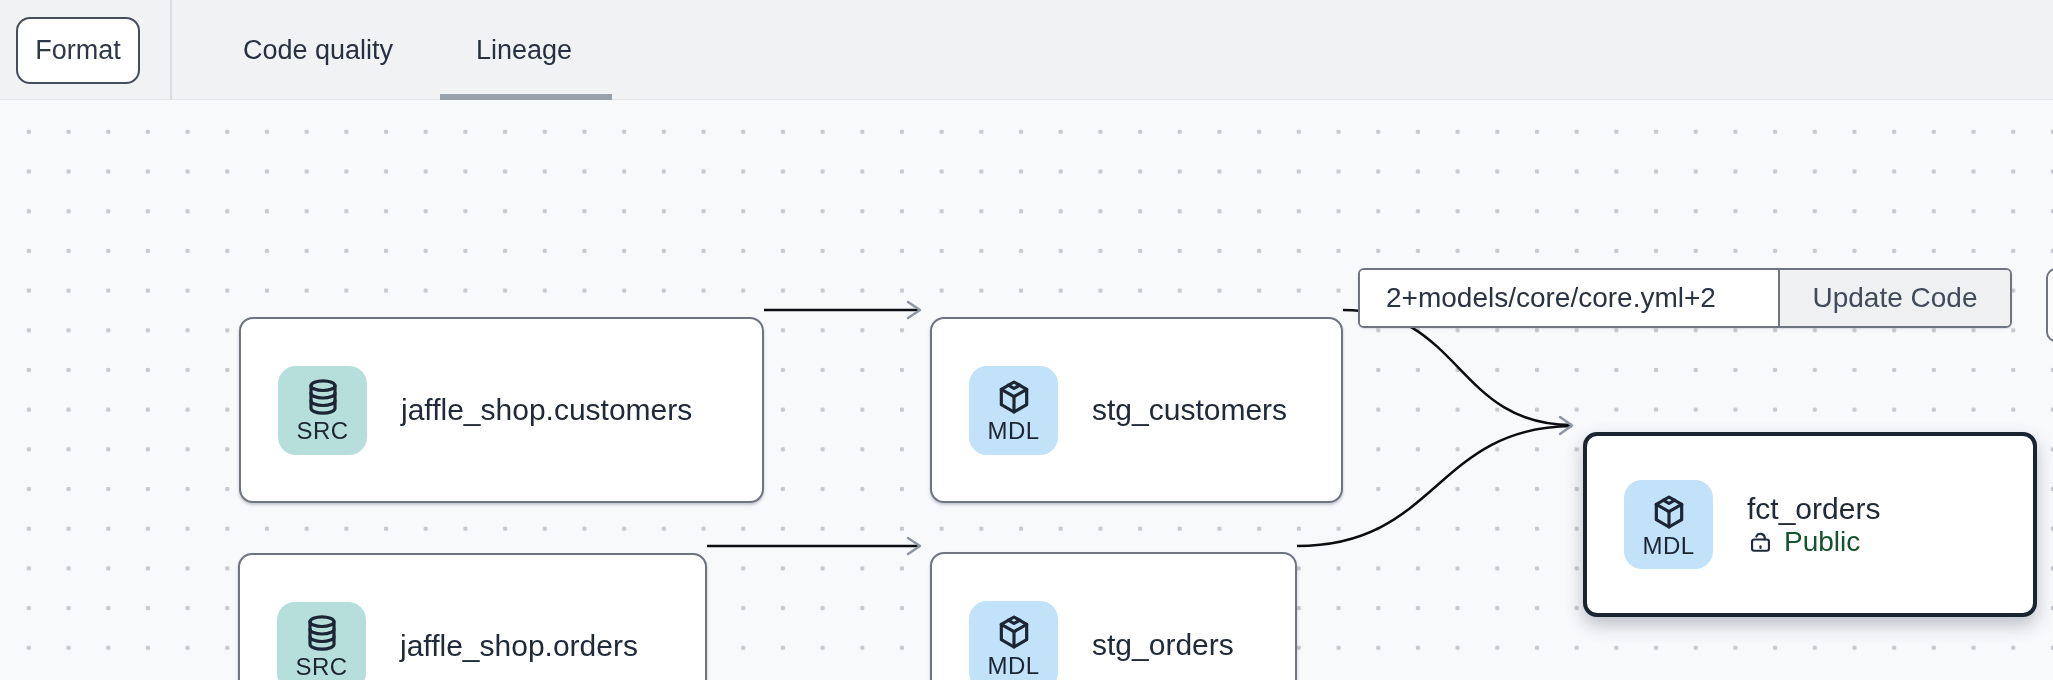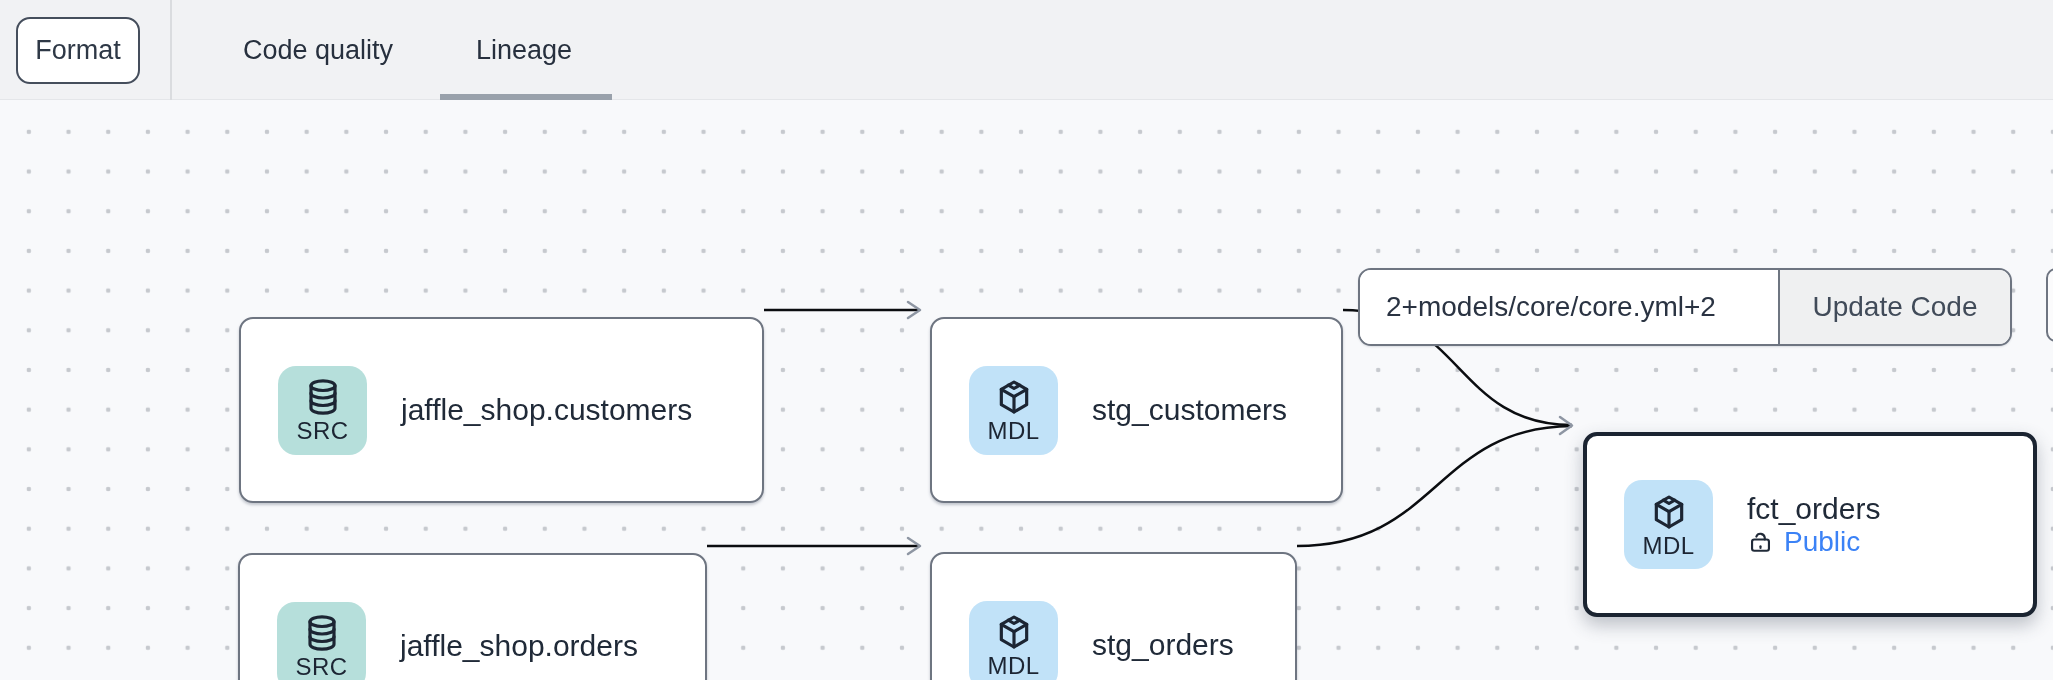--- a/index.html
+++ b/index.html
@@ -63,25 +63,25 @@
   }
   .node-icon.teal{background:#b6dfdb;}
   .node-icon.blue{background:#c1e2f8;}
   .node-icon svg{display:block;}
   .icon-badge{
     font-size:24px;font-weight:500;color:#1c2533;line-height:1;margin-top:2px;
     letter-spacing:0.5px;
   }
   .node-title{font-size:30px;color:#202a38;white-space:nowrap;}
   .node-text-col{display:flex;flex-direction:column;gap:0;}
-  .node-subtitle{display:flex;align-items:center;gap:10px;font-size:28px;color:#3b82f6;}
+  .node-subtitle{display:flex;align-items:center;gap:10px;font-size:28px;color:#14532d;}
   
   .selector-group{
-    position:absolute;left:1358px;top:168px;width:654px;height:78px;
-    box-sizing:border-box;border:2px solid #6e7581;border-radius:13px;
+    position:absolute;left:1358px;top:168px;width:654px;height:60px;
+    box-sizing:border-box;border:2px solid #6e7581;border-radius:6px;
     display:flex;background:#ffffff;overflow:hidden;
     box-shadow:0 1px 2px rgba(55,65,85,0.15);
   }
   .selector-input{
     flex:1;display:flex;align-items:center;padding-left:26px;
     font-size:28px;color:#2a3342;white-space:nowrap;background:#ffffff;cursor:text;
   }
   .update-btn{
     width:232px;flex:0 0 auto;border:none;border-left:2px solid #6e7581;
     background:#eff0f1;color:#414b59;font-size:28px;

